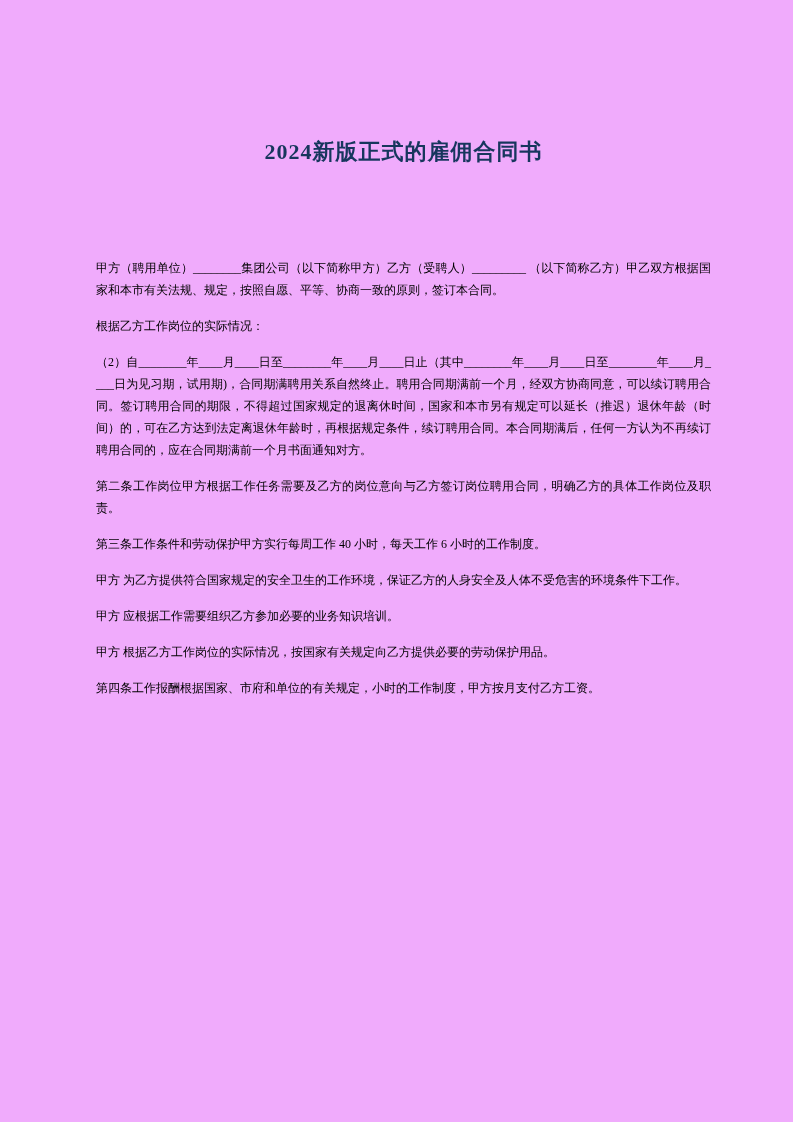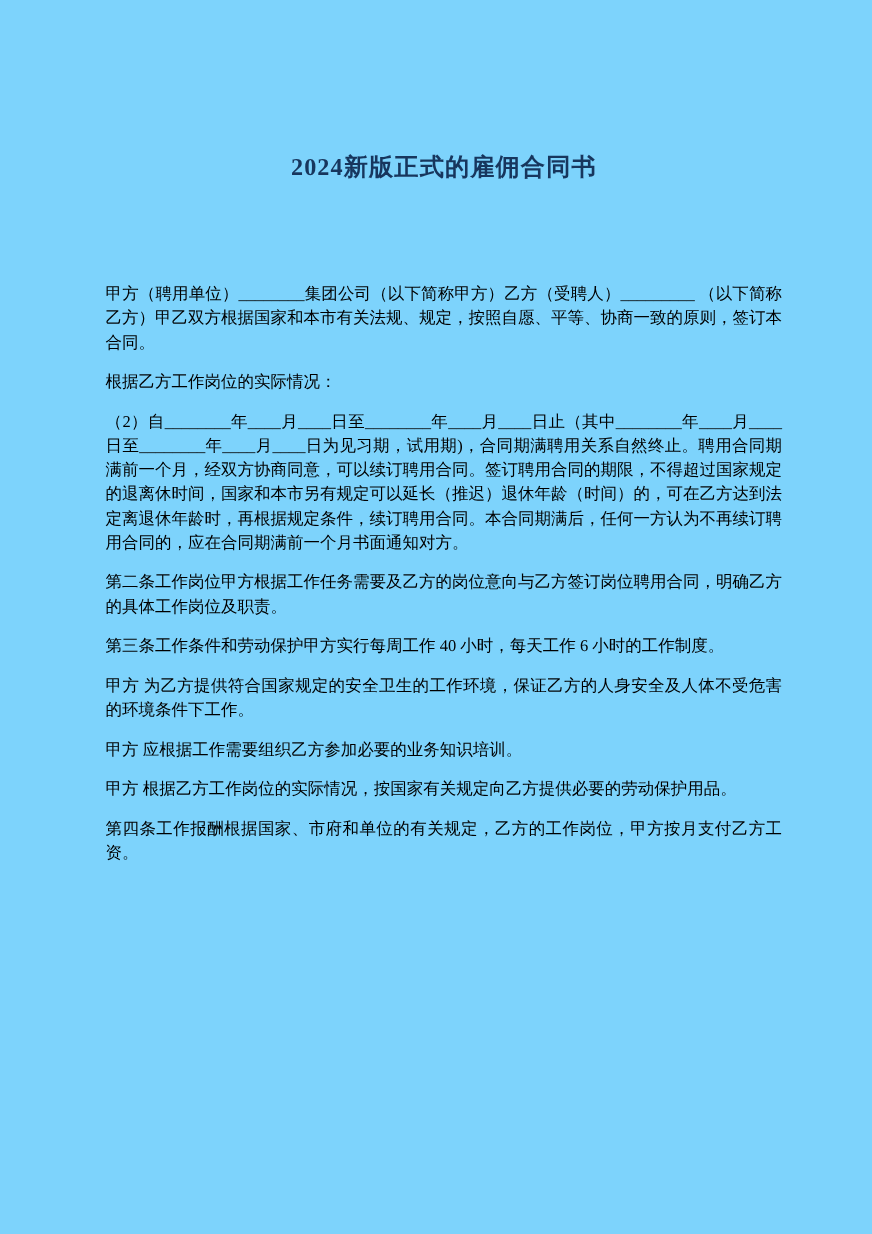--- a/index.html
+++ b/index.html
@@ -5,40 +5,40 @@
     html, body {
       margin: 0;
       padding: 0;
       background: #ffffff;
     }
     .page {
       position: relative;
       width: 793px;
       height: 1122px;
       margin: 0 auto;
-      background: #7dd3fc;
+      background: #f0abfc;
       box-sizing: border-box;
       padding: 138px 82px 60px 96px;
       overflow: hidden;
       font-family: "Liberation Serif", "DejaVu Serif", serif;
       color: #000000;
     }
     .doc-title {
       margin: 0 0 90px 0;
       font-size: 22px;
       line-height: 1.3;
       font-weight: bold;
       text-align: center;
       color: #17365d; 
       font-family: "Liberation Serif", "DejaVu Serif", serif;
       letter-spacing: 1px;
     }
     .doc-body p {
       margin: 14px 0;
-      font-size: 15px;
+      font-size: 12px;
       line-height: 22px;
       text-align: justify;
       text-justify: inter-ideograph;
       word-break: break-all;
       color: #000000;
       font-family: Liberation Serif, serif;
     }
     .doc-body p:first-child {
       margin-top: 0;
     }
@@ -51,15 +51,15 @@
 
   <div class="doc-body">
     <p>甲方（聘用单位）________集团公司（以下简称甲方）乙方（受聘人）_________ （以下简称乙方）甲乙双方根据国家和本市有关法规、规定，按照自愿、平等、协商一致的原则，签订本合同。</p>
     <p>根据乙方工作岗位的实际情况：</p>
     <p>（2）自________年____月____日至________年____月____日止（其中________年____月____日至________年____月____日为见习期，试用期)，合同期满聘用关系自然终止。聘用合同期满前一个月，经双方协商同意，可以续订聘用合同。签订聘用合同的期限，不得超过国家规定的退离休时间，国家和本市另有规定可以延长（推迟）退休年龄（时间）的，可在乙方达到法定离退休年龄时，再根据规定条件，续订聘用合同。本合同期满后，任何一方认为不再续订聘用合同的，应在合同期满前一个月书面通知对方。</p>
     <p>第二条工作岗位甲方根据工作任务需要及乙方的岗位意向与乙方签订岗位聘用合同，明确乙方的具体工作岗位及职责。</p>
     <p>第三条工作条件和劳动保护甲方实行每周工作 40 小时，每天工作 6 小时的工作制度。</p>
     <p>甲方 为乙方提供符合国家规定的安全卫生的工作环境，保证乙方的人身安全及人体不受危害的环境条件下工作。</p>
     <p>甲方 应根据工作需要组织乙方参加必要的业务知识培训。</p>
     <p>甲方 根据乙方工作岗位的实际情况，按国家有关规定向乙方提供必要的劳动保护用品。</p>
-    <p>第四条工作报酬根据国家、市府和单位的有关规定，乙方的工作岗位，甲方按月支付乙方工资。</p>
+    <p>第四条工作报酬根据国家、市府和单位的有关规定，小时的工作制度，甲方按月支付乙方工资。</p>
   </div>
 </div>
 
 </body></html>

